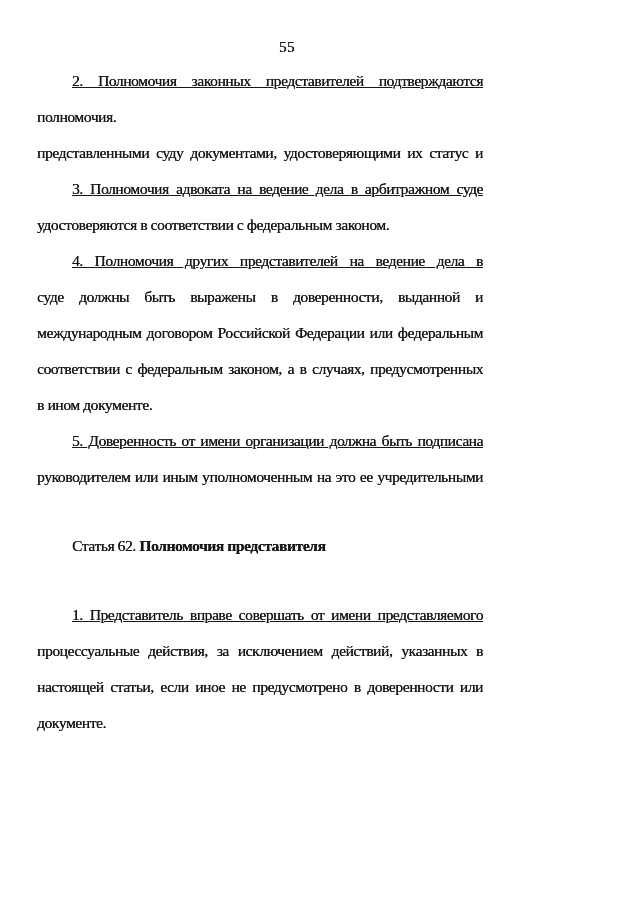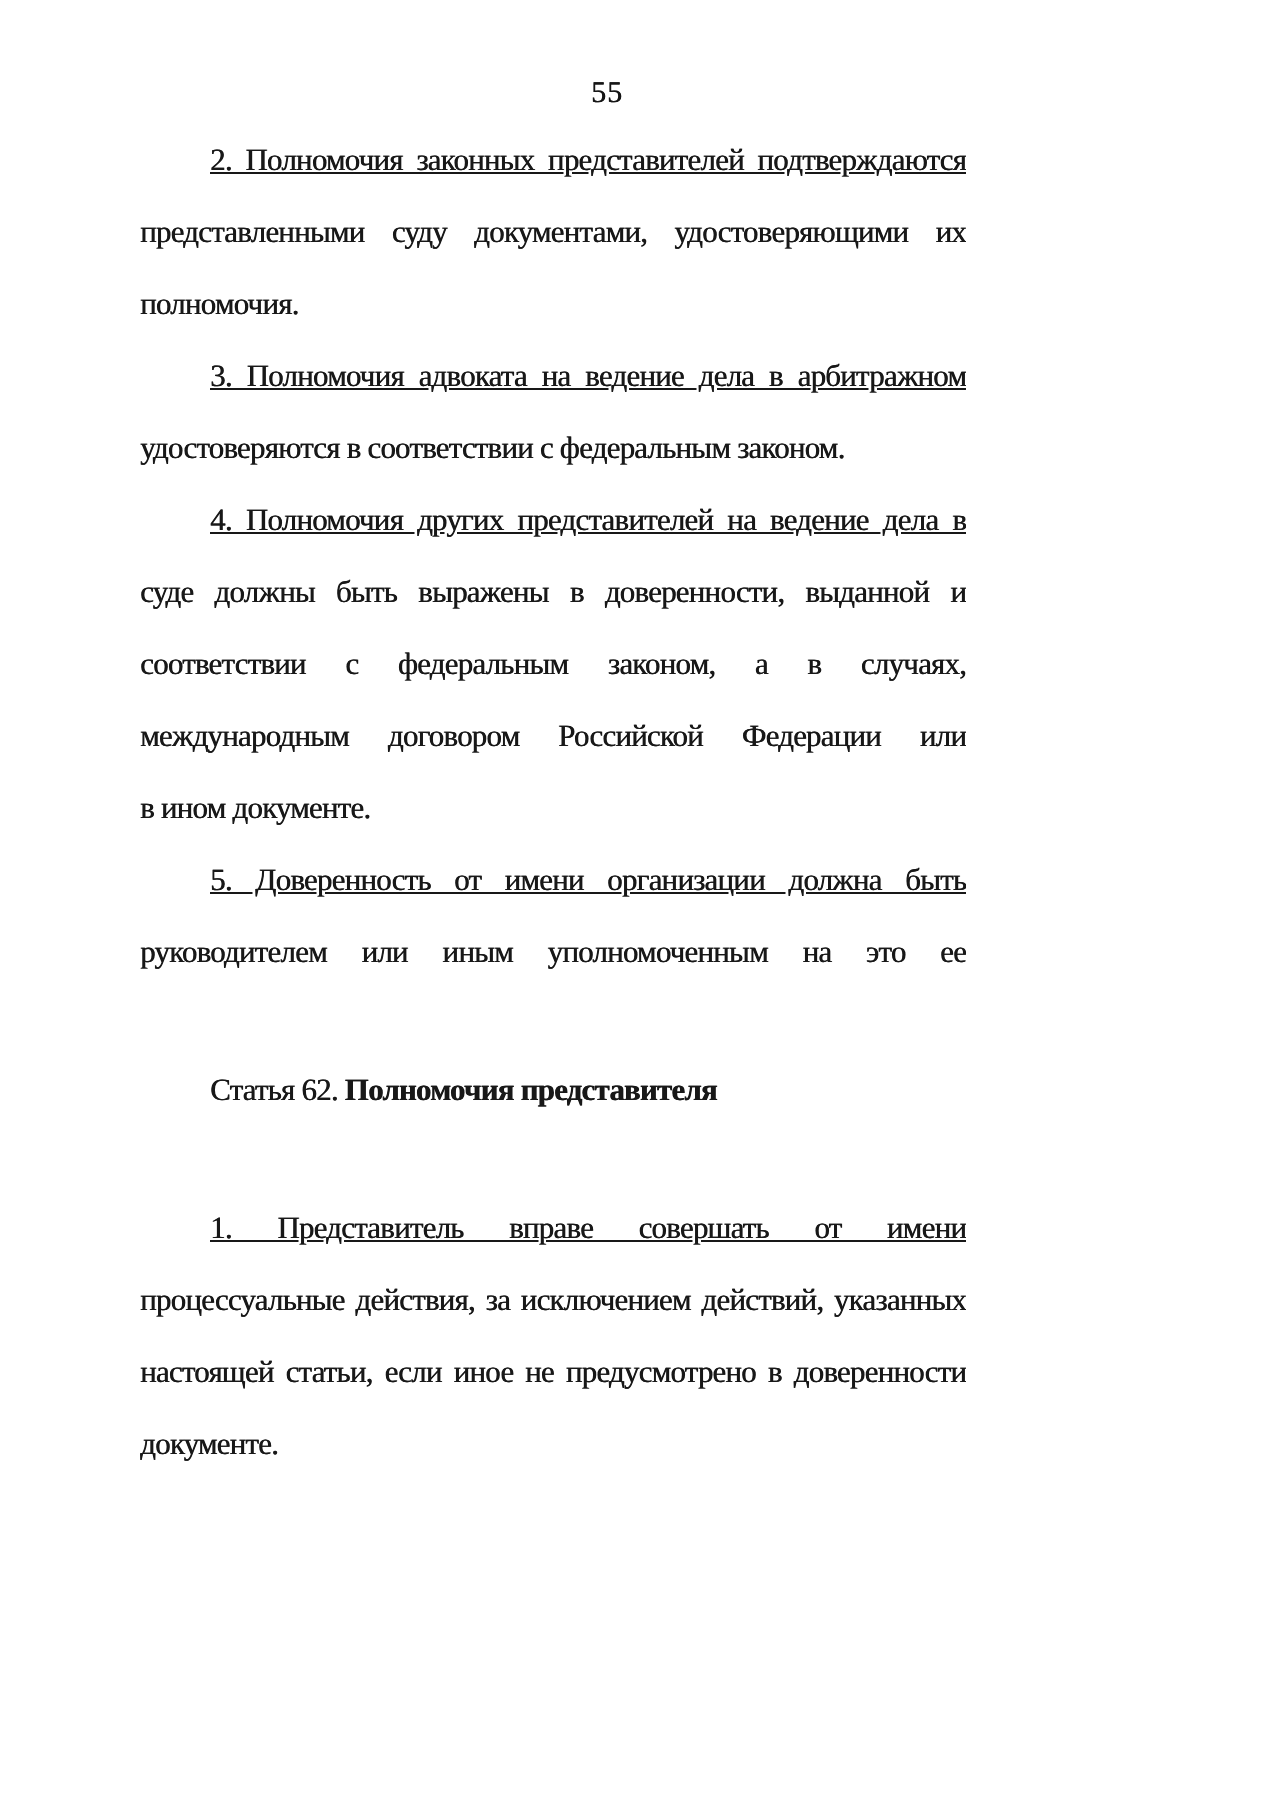--- a/index.html
+++ b/index.html
@@ -10,21 +10,21 @@
   .page {
     position: relative;
     width: 528px;
     height: 905px;
     box-sizing: border-box;
     background: #ffffff;
     color: #181818;
     font-family: "Liberation Serif", "DejaVu Serif", serif;
     font-size: 15.5px;
     letter-spacing: -0.4px;
-    padding: 36px 45px 0 70px;
+    padding: 36px 45px 0 37px;
     overflow: hidden;
   }
   .pagenum {
     text-align: center;
     transform: translateX(27px);
     font-size: 15px;
     line-height: 22px;
     letter-spacing: 0.5px;
     color: #151515;
   }
@@ -69,32 +69,32 @@
   }
 </style>
 </head>
 <body>
 
 <div class="page">
   <div class="pagenum">55</div>
   <div class="doc">
       <div class="para">
         <div class="ln full indent">2. Полномочия законных представителей подтверждаются</div>
+        <div class="ln">полномочия.</div>
         <div class="ln full">представленными суду документами, удостоверяющими их статус и</div>
-        <div class="ln">полномочия.</div>
       </div>
       <div class="para">
         <div class="ln full indent">3. Полномочия адвоката на ведение дела в арбитражном суде</div>
         <div class="ln">удостоверяются в соответствии с федеральным законом.</div>
       </div>
       <div class="para">
         <div class="ln full indent">4. Полномочия других представителей на ведение дела в арбитражном</div>
         <div class="ln full">суде должны быть выражены в доверенности, выданной и оформленной в</div>
+        <div class="ln full">международным договором Российской Федерации или федеральным законом,</div>
         <div class="ln full">соответствии с федеральным законом, а в случаях, предусмотренных</div>
-        <div class="ln full">международным договором Российской Федерации или федеральным законом,</div>
         <div class="ln">в ином документе.</div>
       </div>
       <div class="para">
         <div class="ln full indent">5. Доверенность от имени организации должна быть подписана ее</div>
         <div class="ln full">руководителем или иным уполномоченным на это ее учредительными</div>
       </div>
       <div class="heading"><span class="h-prefix">Статья 62.</span> <span class="h-title">Полномочия представителя</span></div>
       <div class="para">
         <div class="ln full indent">1. Представитель вправе совершать от имени представляемого им лица все</div>
         <div class="ln full">процессуальные действия, за исключением действий, указанных в части 2</div>

